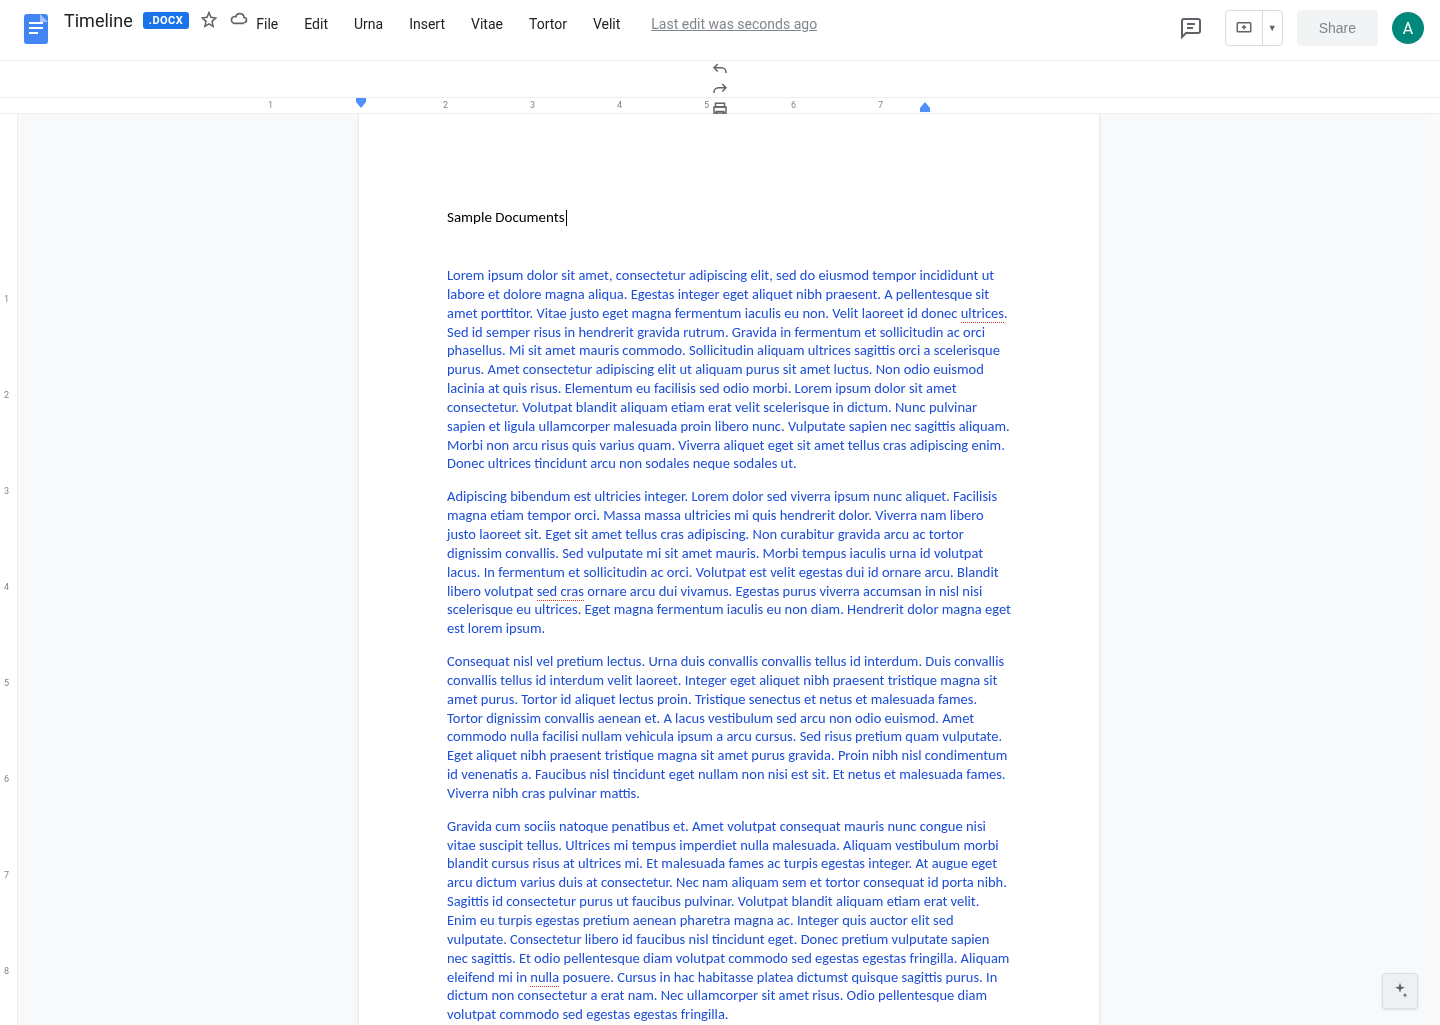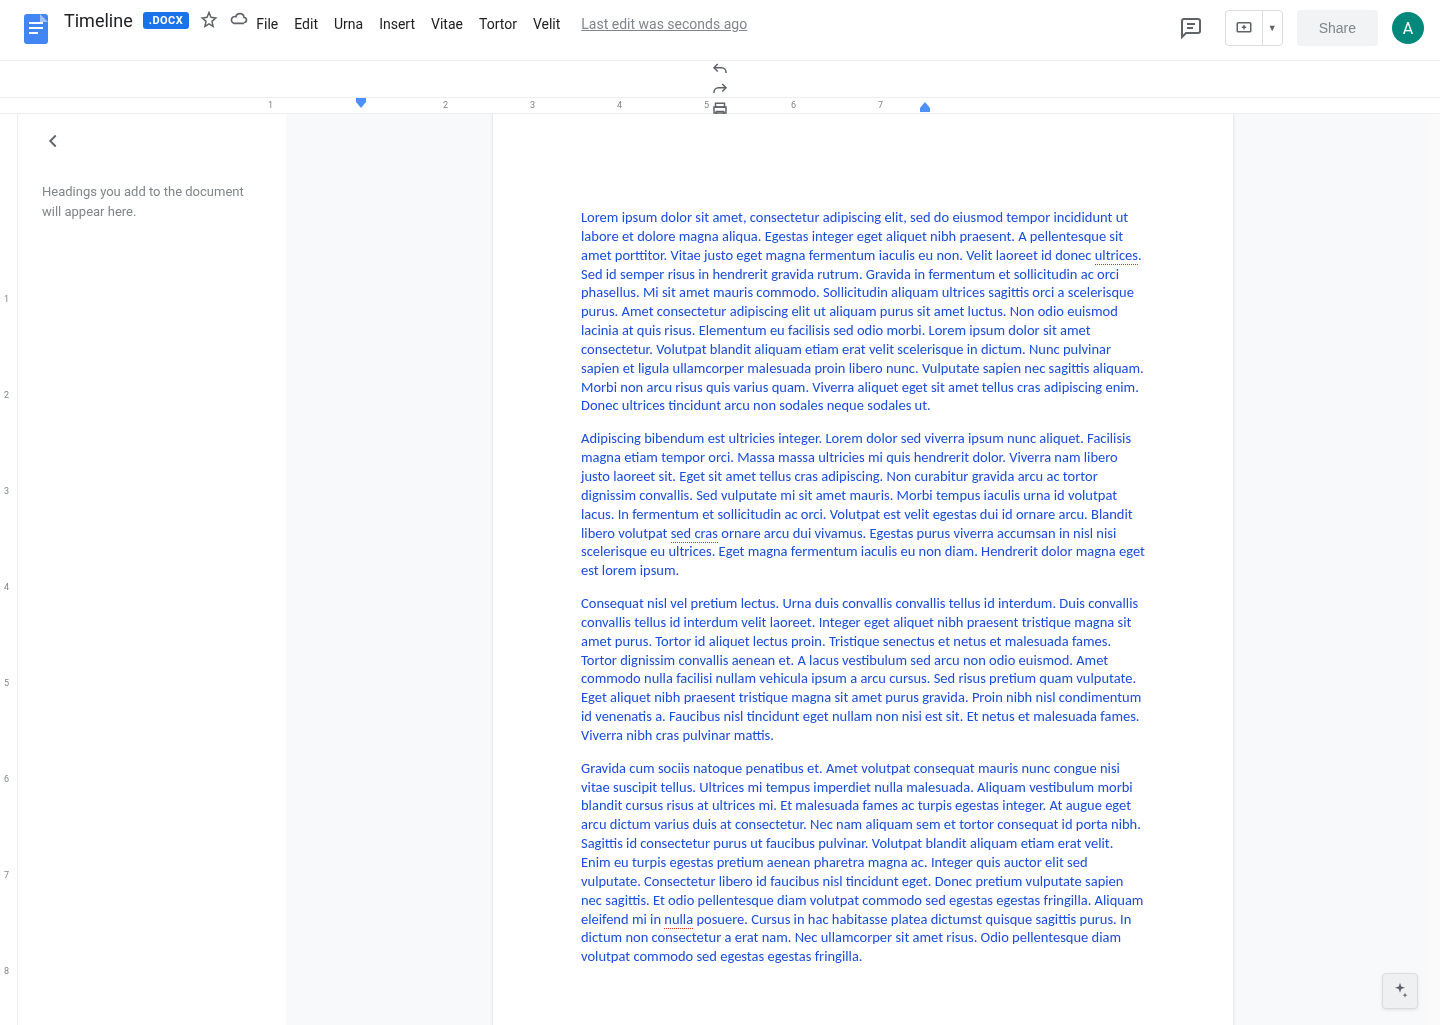--- a/index.html
+++ b/index.html
@@ -7,21 +7,21 @@
 
 
 .header { display: flex; align-items: flex-start; padding: 8px 16px 0 16px; height: 60px; }
 .docs-logo { width: 40px; height: 40px; display: flex; align-items: center; justify-content: center; margin-right: 8px; }
 .docs-logo svg { width: 36px; height: 36px; }
 .title-area { flex: 1; display: flex; flex-direction: row; }
 .title-row { display: flex; align-items: center; gap: 10px; height: 24px; }
 .doc-title { font-size: 18px; color: #202124; font-weight: 400; }
 .docx-badge { background: #1a73e8; color: #fff; font-size: 11px; font-weight: 700; padding: 2px 6px; border-radius: 3px; letter-spacing: 0.5px; }
 .title-icon { width: 20px; height: 20px; display: flex; align-items: center; justify-content: center; color: #5f6368; cursor: pointer; }
-.menu-row { display: flex; align-items: center; gap: 2px; height: 28px; margin-top: 2px; }
+.menu-row { display: flex; align-items: center; gap: 12px; height: 28px; margin-top: 2px; }
 .menu-item { padding: 4px 7px; font-size: 14px; color: #202124; cursor: pointer; border-radius: 4px; }
 .last-edit { color: #80868b; font-size: 14px; text-decoration: underline; margin-left: 12px; cursor: pointer; }
 .header-right { display: flex; align-items: center; gap: 14px; }
 .hr-icon { width: 40px; height: 40px; display: flex; align-items: center; justify-content: center; color: #5f6368; cursor: pointer; border-radius: 50%; }
 .present-btn { display: flex; align-items: center; border: 1px solid #dadce0; border-radius: 4px; height: 36px; }
 .present-main { width: 36px; display: flex; align-items: center; justify-content: center; color: #5f6368; }
 .present-drop { width: 20px; border-left: 1px solid #dadce0; height: 100%; display: flex; align-items: center; justify-content: center; color: #5f6368; }
 .share-btn { background: #f1f3f4; color: #80868b; border: none; height: 36px; padding: 0 22px; border-radius: 4px; font-size: 14px; font-weight: 500; cursor: pointer; }
 .avatar { width: 32px; height: 32px; border-radius: 50%; background: #00897b; color: #fff; display: flex; align-items: center; justify-content: center; font-size: 16px; cursor: pointer; }
 
@@ -368,31 +368,24 @@
   <div class="vruler">
     <div class="vruler-tick" style="top:180px">1</div>
     <div class="vruler-tick" style="top:276px">2</div>
     <div class="vruler-tick" style="top:372px">3</div>
     <div class="vruler-tick" style="top:468px">4</div>
     <div class="vruler-tick" style="top:564px">5</div>
     <div class="vruler-tick" style="top:660px">6</div>
     <div class="vruler-tick" style="top:756px">7</div>
     <div class="vruler-tick" style="top:852px">8</div>
   </div>
-  <div class="outline-panel">
-    <div class="outline-back">
-      <svg width="22" height="22" viewBox="0 0 24 24" fill="none" stroke="#5f6368" stroke-width="2">
-          <path d="M15 18l-6-6 6-6"></path>
-        </svg>
-    </div>
-    <div class="outline-hint">Headings you add to the document will appear here.</div>
-  </div>
 
   <div class="doc-area">
     <div class="page">
+      <div class="doc-heading"><span>Sample Documents</span><span class="cursor-blink"></span></div>
       <p class="doc-para"><span>Lorem ipsum dolor sit amet, consectetur adipiscing elit, sed do eiusmod tempor incididunt ut labore et dolore magna aliqua. Egestas integer eget aliquet nibh praesent. A pellentesque sit amet porttitor. Vitae justo eget magna fermentum iaculis eu non. Velit laoreet id donec </span><span class="spellerr">ultrices</span><span>. Sed id semper risus in hendrerit gravida rutrum. Gravida in fermentum et sollicitudin ac orci phasellus. Mi sit amet mauris commodo. Sollicitudin aliquam ultrices sagittis orci a scelerisque purus. Amet consectetur adipiscing elit ut aliquam purus sit amet luctus. Non odio euismod lacinia at quis risus. Elementum eu facilisis sed odio morbi. Lorem ipsum dolor sit amet consectetur. Volutpat blandit aliquam etiam erat velit scelerisque in dictum. Nunc pulvinar sapien et ligula ullamcorper malesuada proin libero nunc. Vulputate sapien nec sagittis aliquam. Morbi non arcu risus quis varius quam. Viverra aliquet eget sit amet tellus cras adipiscing enim. Donec ultrices tincidunt arcu non sodales neque sodales ut.</span></p>
       <p class="doc-para"><span>Adipiscing bibendum est ultricies integer. Lorem dolor sed viverra ipsum nunc aliquet. Facilisis magna etiam tempor orci. Massa massa ultricies mi quis hendrerit dolor. Viverra nam libero justo laoreet sit. Eget sit amet tellus cras adipiscing. Non curabitur gravida arcu ac tortor dignissim convallis. Sed vulputate mi sit amet mauris. Morbi tempus iaculis urna id volutpat lacus. In fermentum et sollicitudin ac orci. Volutpat est velit egestas dui id ornare arcu. Blandit libero volutpat </span><span class="spellerr">sed cras</span><span> ornare arcu dui vivamus. Egestas purus viverra accumsan in nisl nisi scelerisque eu ultrices. Eget magna fermentum iaculis eu non diam. Hendrerit dolor magna eget est lorem ipsum.</span></p>
       <p class="doc-para">Consequat nisl vel pretium lectus. Urna duis convallis convallis tellus id interdum. Duis convallis convallis tellus id interdum velit laoreet. Integer eget aliquet nibh praesent tristique magna sit amet purus. Tortor id aliquet lectus proin. Tristique senectus et netus et malesuada fames. Tortor dignissim convallis aenean et. A lacus vestibulum sed arcu non odio euismod. Amet commodo nulla facilisi nullam vehicula ipsum a arcu cursus. Sed risus pretium quam vulputate. Eget aliquet nibh praesent tristique magna sit amet purus gravida. Proin nibh nisl condimentum id venenatis a. Faucibus nisl tincidunt eget nullam non nisi est sit. Et netus et malesuada fames. Viverra nibh cras pulvinar mattis.</p>
       <p class="doc-para"><span>Gravida cum sociis natoque penatibus et. Amet volutpat consequat mauris nunc congue nisi vitae suscipit tellus. Ultrices mi tempus imperdiet nulla malesuada. Aliquam vestibulum morbi blandit cursus risus at ultrices mi. Et malesuada fames ac turpis egestas integer. At augue eget arcu dictum varius duis at consectetur. Nec nam aliquam sem et tortor consequat id porta nibh. Sagittis id consectetur purus ut faucibus pulvinar. Volutpat blandit aliquam etiam erat velit. Enim eu turpis egestas pretium aenean pharetra magna ac. Integer quis auctor elit sed vulputate. Consectetur libero id faucibus nisl tincidunt eget. Donec pretium vulputate sapien nec sagittis. Et odio pellentesque diam volutpat commodo sed egestas egestas fringilla. Aliquam eleifend mi in </span><span class="spellerr">nulla</span><span> posuere. Cursus in hac habitasse platea dictumst quisque sagittis purus. In dictum non consectetur a erat nam. Nec ullamcorper sit amet risus. Odio pellentesque diam volutpat commodo sed egestas egestas fringilla.</span></p>
 
     </div>
   </div>
 </div>
 
 <div class="scrollbar-stub"></div>

